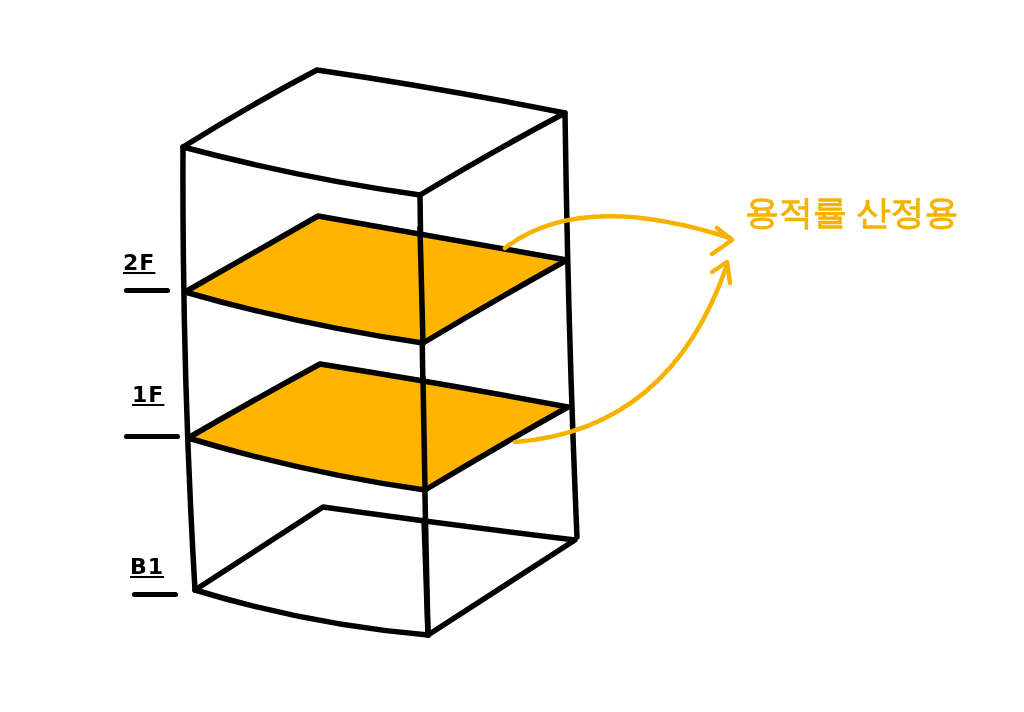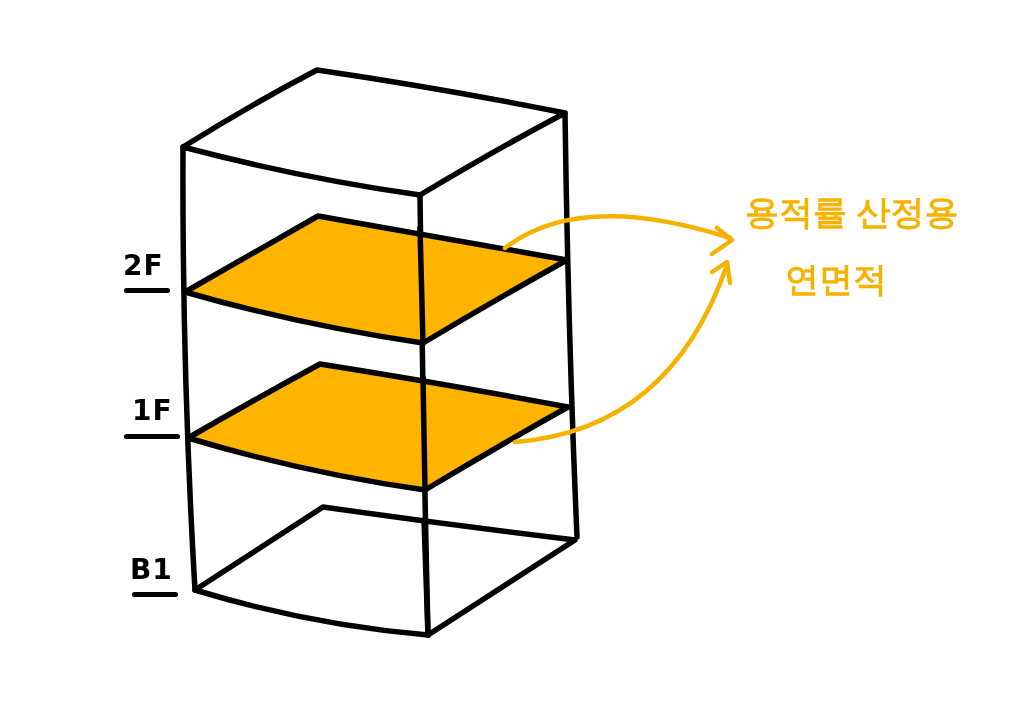--- a/index.html
+++ b/index.html
@@ -36,24 +36,25 @@
     .arrow {
       fill: none;
       stroke-width: 4.5;
       stroke-linecap: round;
       stroke-linejoin: round;
     }
     .floor-label {
       position: absolute;
       font-family: "DejaVu Sans", sans-serif;
       font-weight: bold;
-      font-size: 28px;
+      font-size: 22px;
       color: #000000;
       letter-spacing: 1px;
       line-height: 1;
+      text-decoration: underline;
     }
     .label-underline {
       position: absolute;
       height: 5px;
       background: #000000;
       border-radius: 3px;
     }
     .annotation {
       position: absolute;
       font-family: Liberation Sans, sans-serif;
@@ -89,21 +90,20 @@
     <path class="arrow" stroke="#F5B300" d="M505,248 Q580,190 730,238"></path>
     <path class="arrow" stroke="#F5B300" d="M717,228 L732,240 L712,254"></path>
 
     <path class="arrow" stroke="#F5B300" d="M515,442 Q670,430 727,265"></path>
     <path class="arrow" stroke="#F5B300" d="M712,272 L727,262 L730,283"></path>
   </svg>
 
   <div class="floor-label" style="left:123px; top:252px;">2F</div>
   <div class="label-underline" style="left:124px; top:288px; width:46px;"></div>
 
-  <div class="floor-label" style="left:132px; top:397px;">1F</div>
+  <div class="floor-label" style="left:132px; top:384px;">1F</div>
   <div class="label-underline" style="left:124px; top:434px; width:56px;"></div>
 
   <div class="floor-label" style="left:130px; top:556px;text-align:right;">B1</div>
   <div class="label-underline" style="left:132px; top:592px; width:46px;"></div>
 
   <div class="annotation" style="left:745px; top:195px; color:#F5B300;">용적률 산정용</div>
-  <div class="annotation" style="left:785px; top:262px; color:#F5B300;">연면적</div>
 </div>
 
 </body></html>

